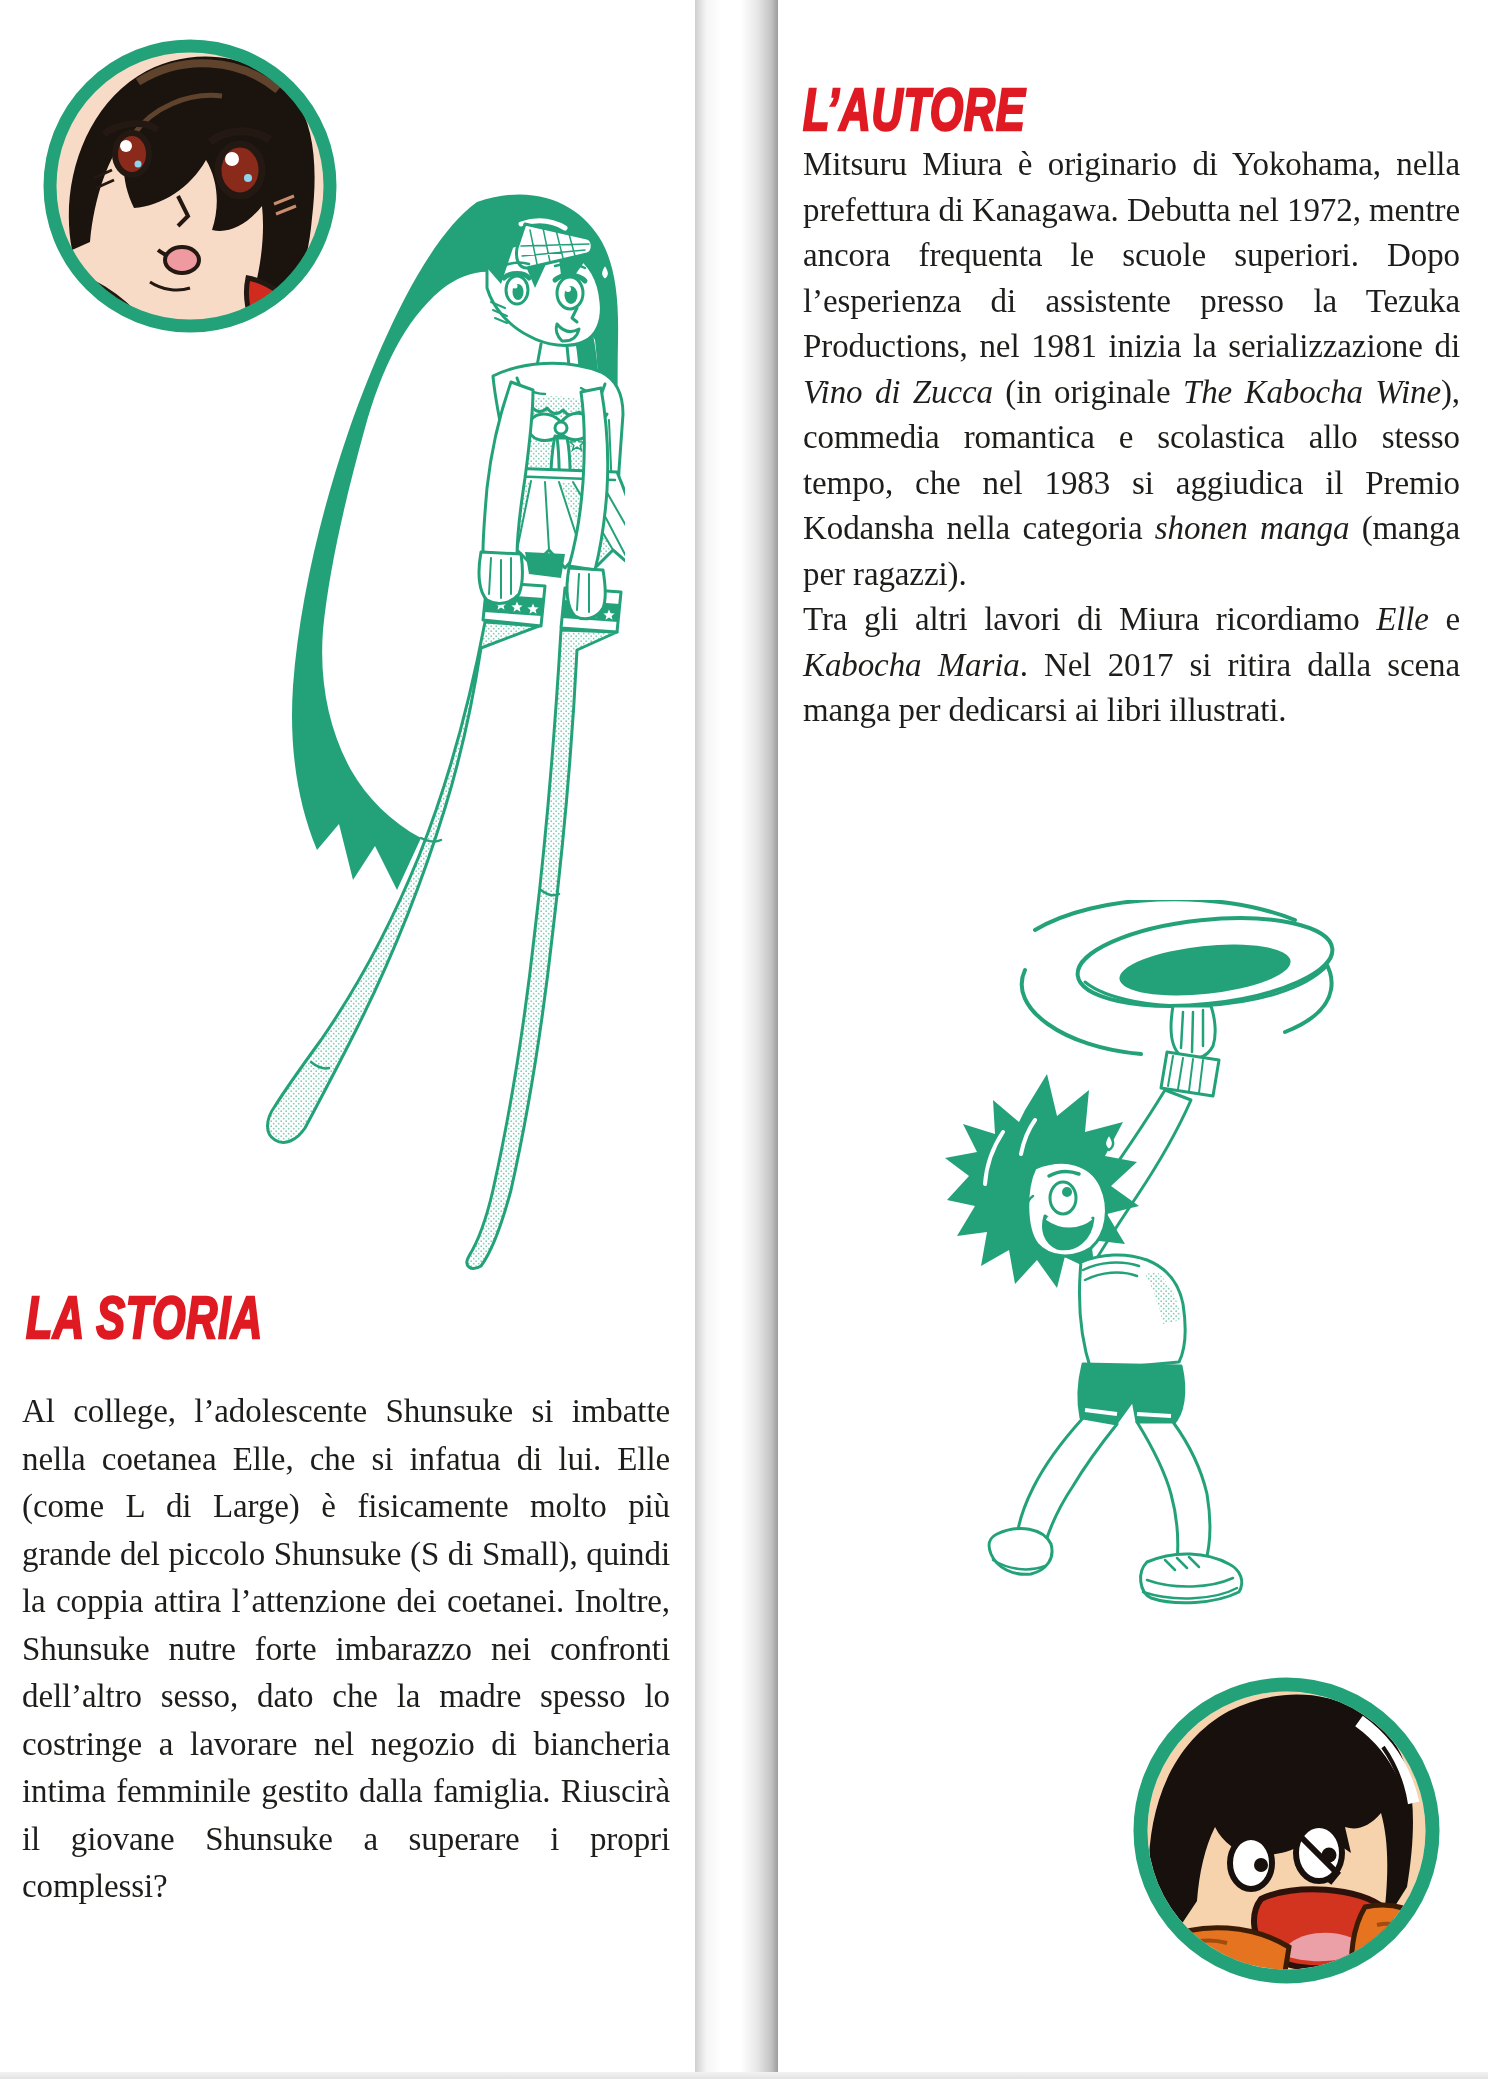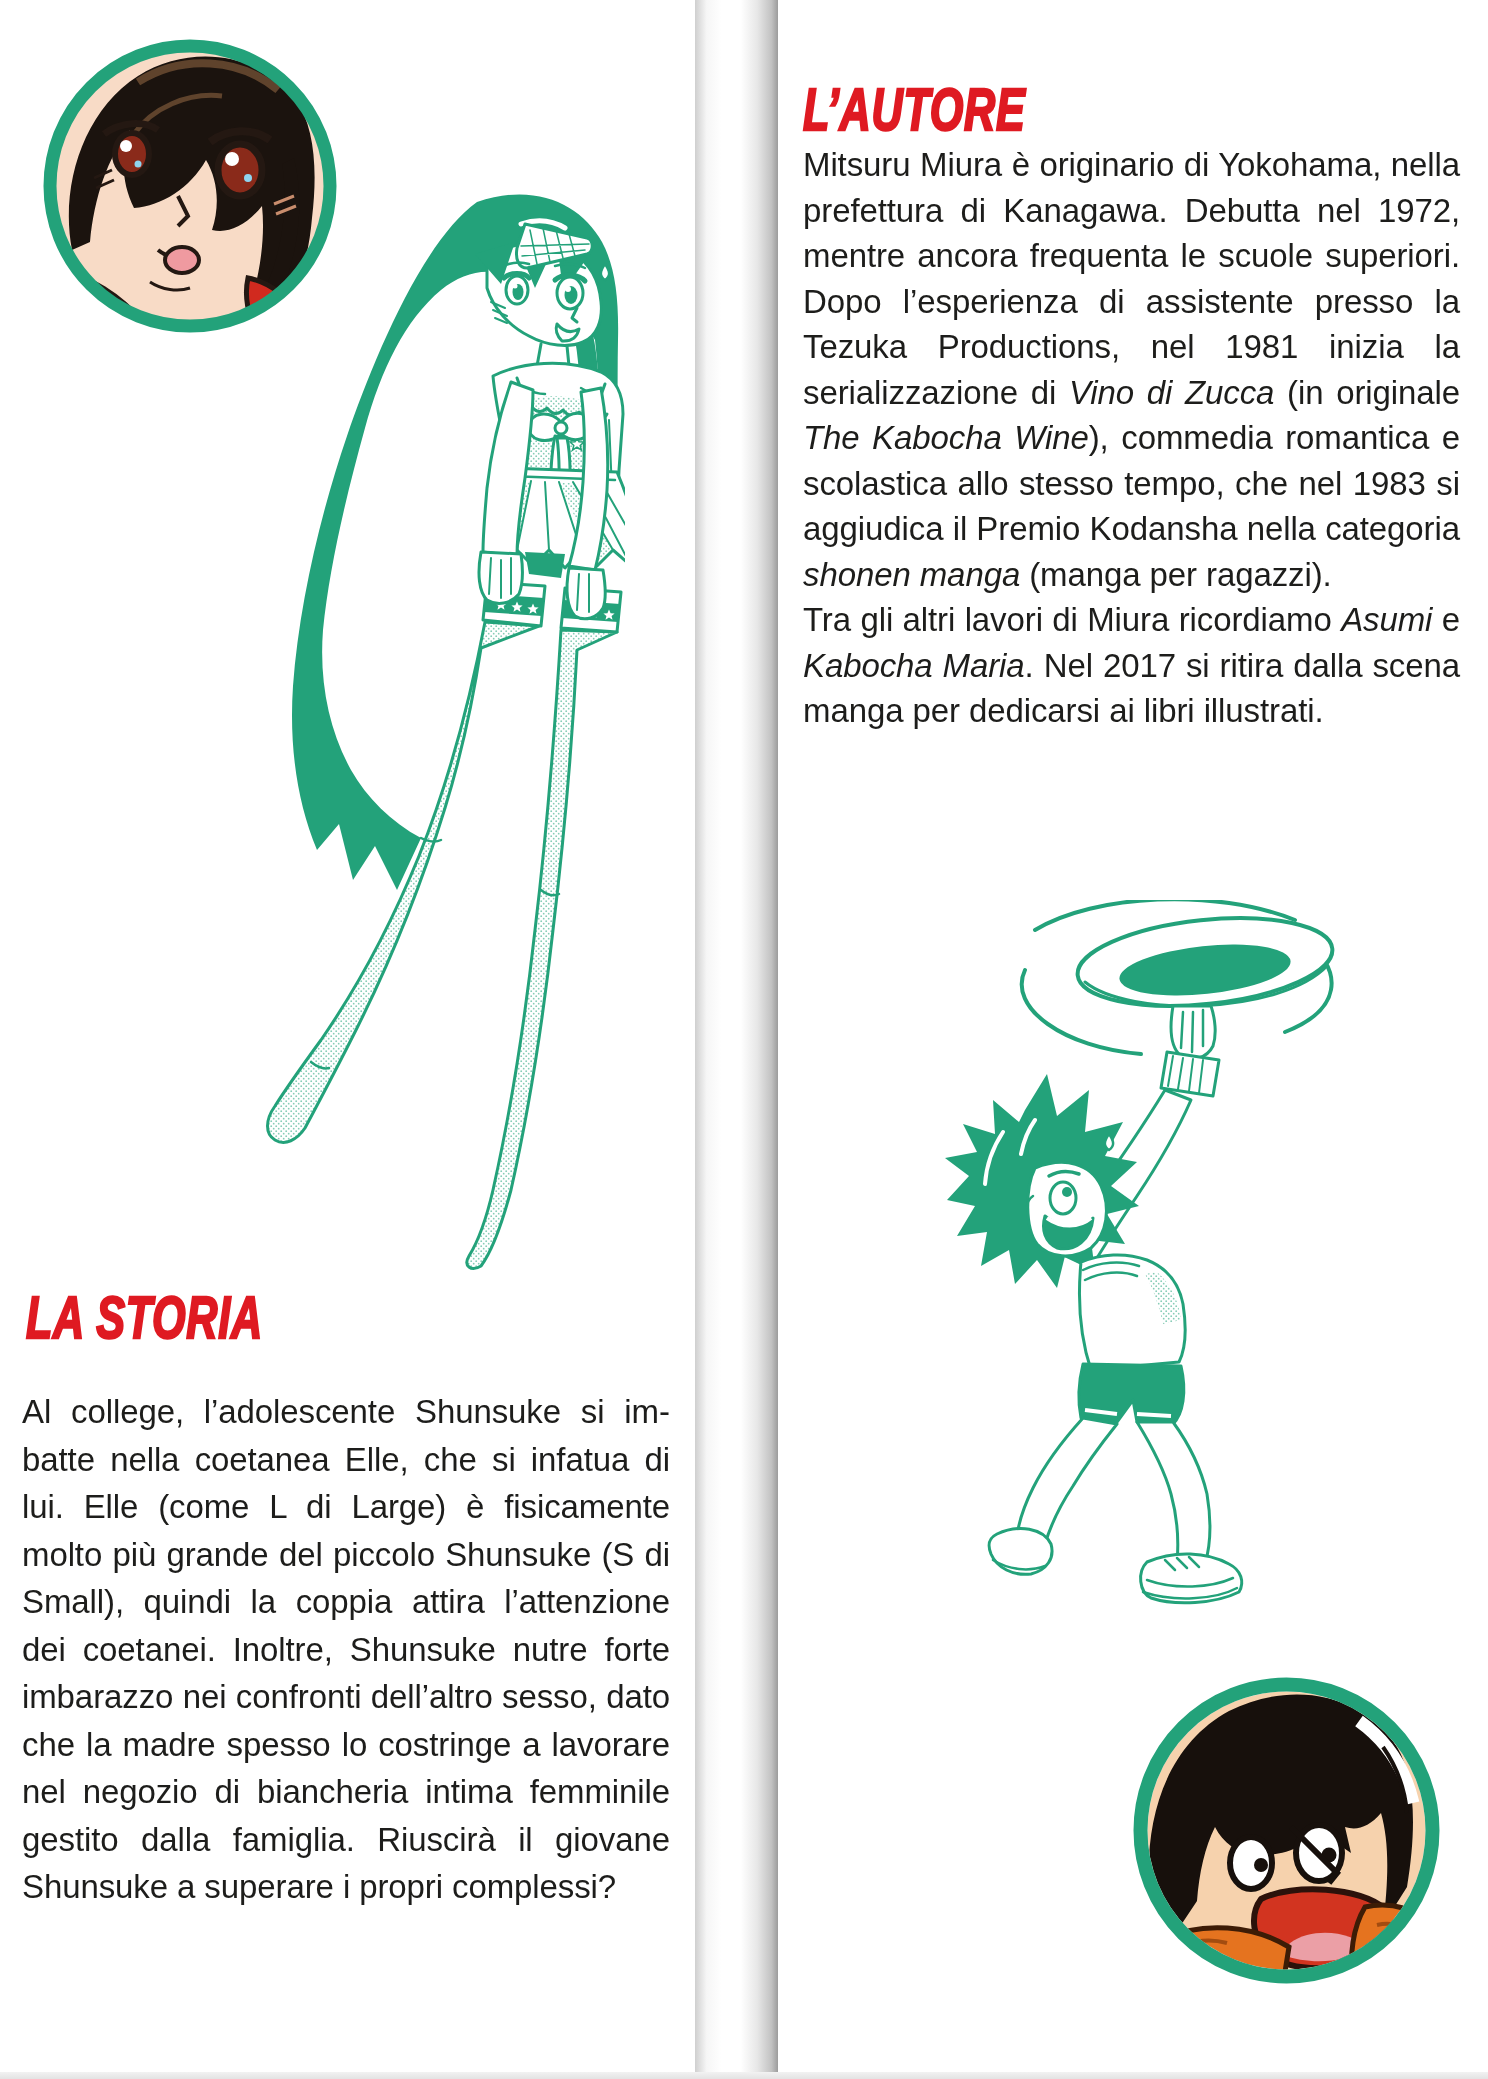--- a/index.html
+++ b/index.html
@@ -26,21 +26,21 @@
     font-weight:bold;font-style:italic;font-size:60px;line-height:60px;
     letter-spacing:1px;-webkit-text-stroke:2.5px var(--accent-red);
     transform:scaleX(.72);transform-origin:left top;white-space:nowrap;
   }
   .author-heading{left:803px;top:80px;}
   .story-heading{left:26px;top:1288px;}
   .bodytext{
     position:absolute;font-size:33px;color:var(--text);
     text-align:justify;text-align-last:left;letter-spacing:-0.1px;hyphens:manual;
   }
-  .bodytext p{margin:0;}
+  .bodytext p{margin:0;font-family:Liberation Serif, serif;}
   .author-text{left:803px;top:142px;width:657px;line-height:45.5px;}
   .story-text{left:22px;top:1356px;width:648px;line-height:47.5px;margin-top:32px;}
   .art{position:absolute;}
   .avatar-1{left:42px;top:38px;}
   .avatar-2{left:1133px;top:1677px;}
   .girl-art{left:225px;top:190px;}
   .boy-art{left:885px;top:900px;}
   
   .gs{stroke:var(--art-green);fill:none;stroke-linecap:round;stroke-linejoin:round;}
   .gf{fill:var(--art-green);}
@@ -204,21 +204,21 @@
   </svg>
 
   <div class="heading story-heading">LA STORIA</div>
   <div class="bodytext story-text">
     <p>Al college, l’adolescente Shunsuke si im­batte nella coetanea Elle, che si infatua di lui. Elle (come L di Large) è fisicamente molto più grande del piccolo Shunsuke (S di Small), quindi la coppia attira l’attenzione dei coetanei. Inoltre, Shunsuke nutre forte imbarazzo nei confronti dell’altro sesso, dato che la madre spesso lo costringe a lavorare nel negozio di biancheria intima femminile gestito dalla famiglia. Riuscirà il giovane Shunsuke a superare i propri complessi?</p>
   </div>
 
   <div class="heading author-heading">L’AUTORE</div>
   <div class="bodytext author-text">
     <p>Mitsuru Miura è originario di Yokohama, nella prefettura di Kanagawa. Debutta nel 1972, mentre ancora frequenta le scuole superiori. Dopo l’esperienza di assistente presso la Tezuka Productions, nel 1981 inizia la serializzazione di <i>Vino di Zucca</i> (in originale <i>The Kabocha Wine</i>), commedia romantica e scolastica allo stesso tempo, che nel 1983 si aggiudica il Premio Kodansha nella categoria <i>shonen manga</i> (manga per ragazzi).</p>
-    <p>Tra gli altri lavori di Miura ricordiamo <i>Asumi</i> e <i>Kabocha Maria</i>. Nel 2017 si ritira dalla scena manga per dedicarsi ai libri illustrati.</p>
+    <p>Tra gli altri lavori di Miura ricordiamo <i>Elle</i> e <i>Kabocha Maria</i>. Nel 2017 si ritira dalla scena manga per dedicarsi ai libri illustrati.</p>
   </div>
 
   <svg class="art boy-art" width="460" height="720" viewBox="0 0 460 720" role="img" aria-label="boy-spinning-plate-illustration">
     <defs>
       <pattern id="toneB" width="5" height="5" patternUnits="userSpaceOnUse">
         <circle cx="1.2" cy="1.2" r="0.9" fill="var(--art-green)" opacity="0.55"></circle>
         <circle cx="3.7" cy="3.7" r="0.9" fill="var(--art-green)" opacity="0.55"></circle>
       </pattern>
     </defs>
 

